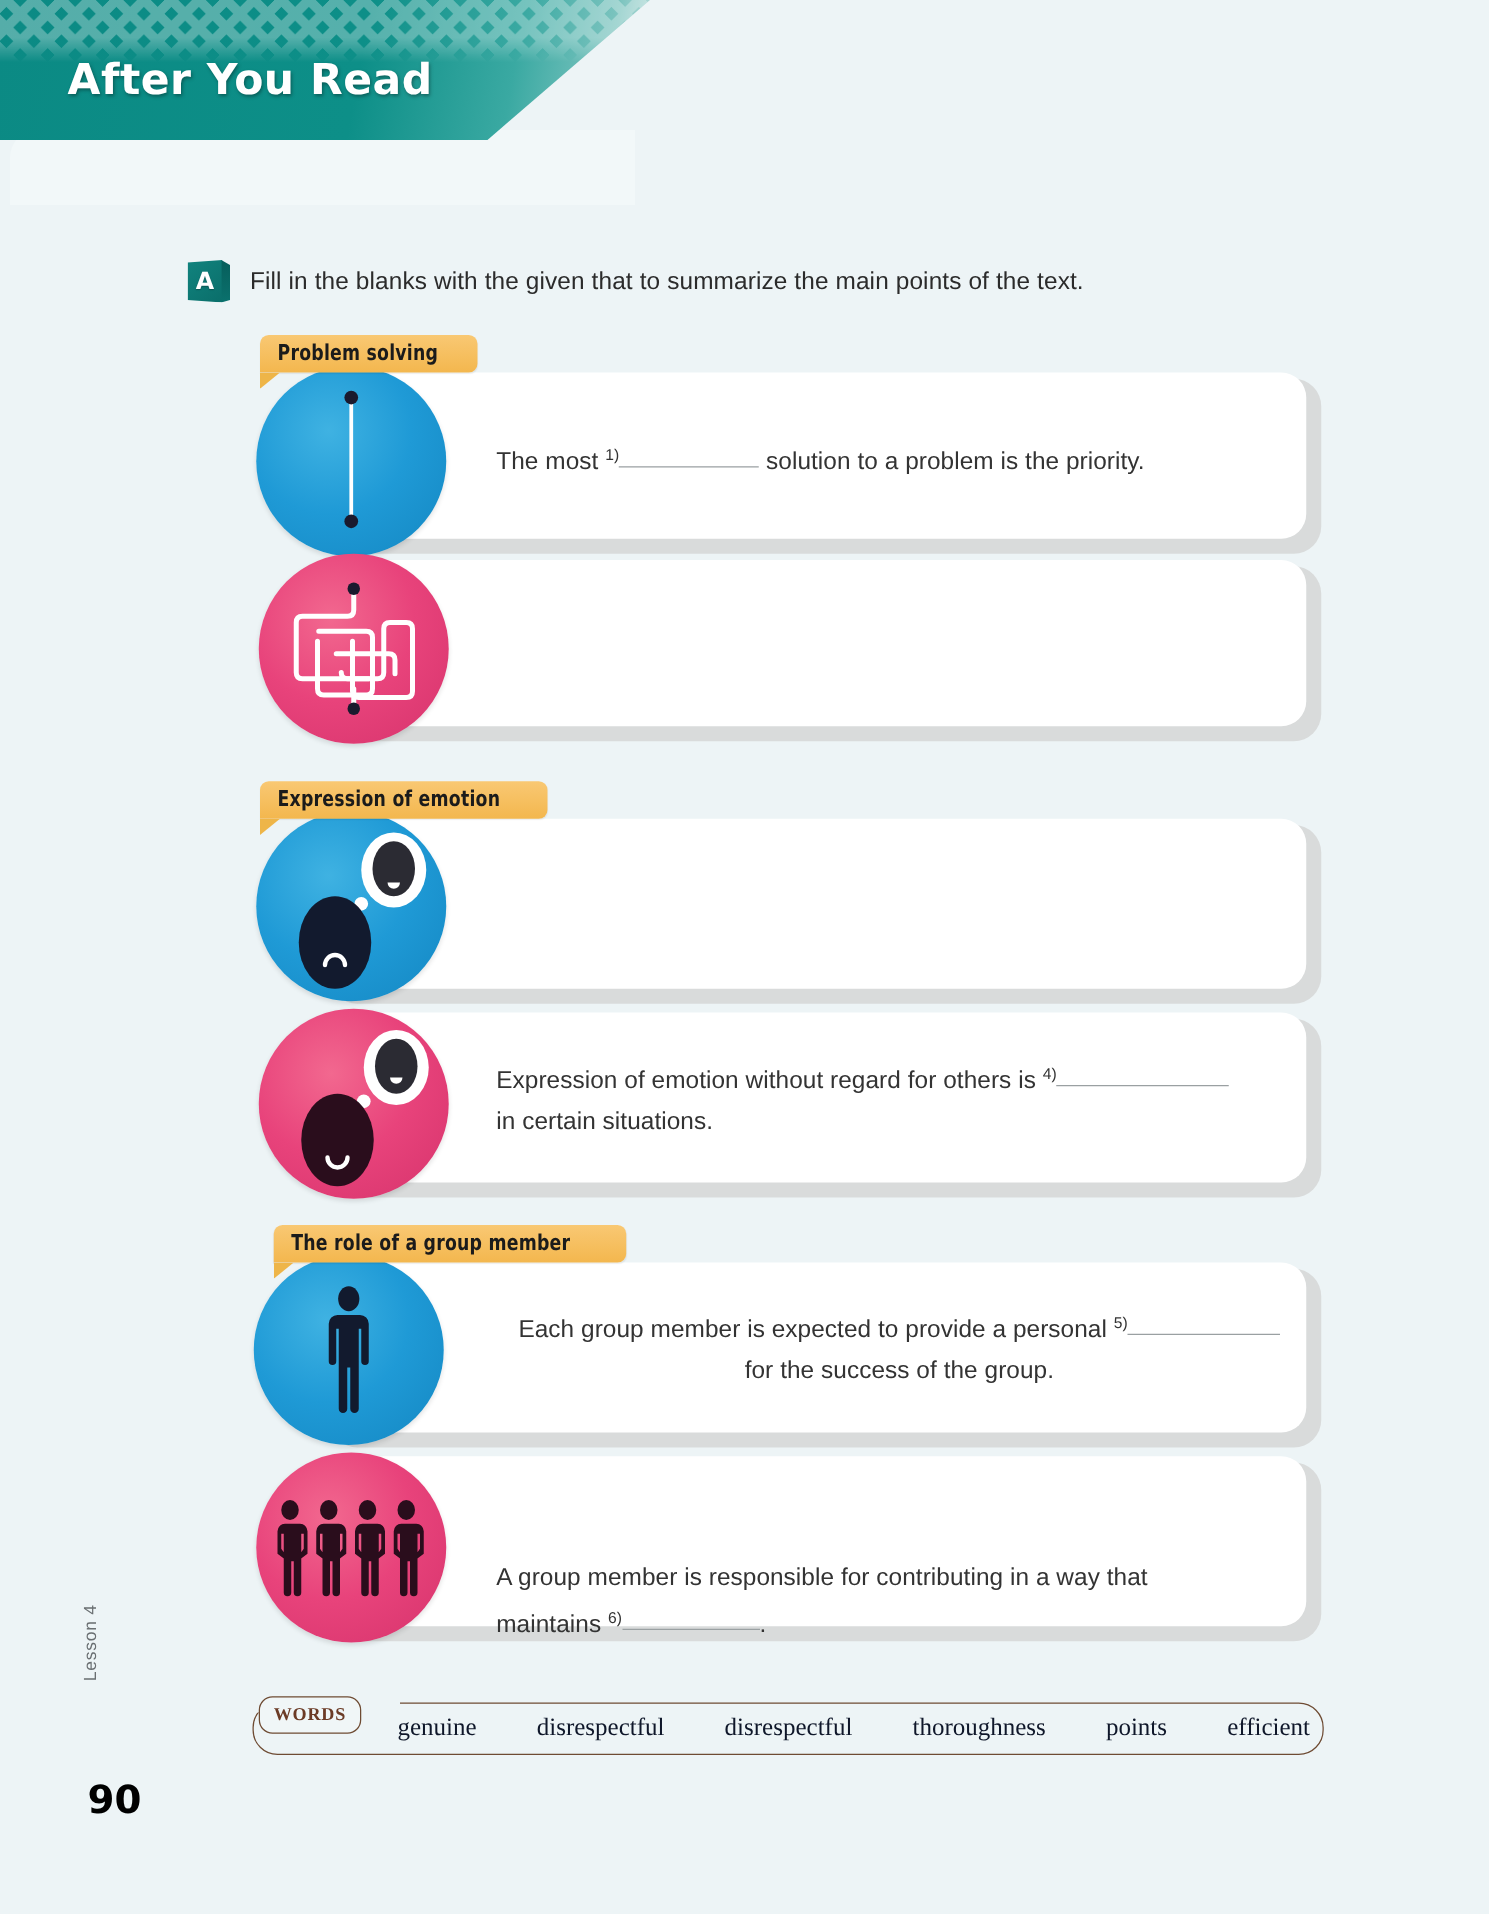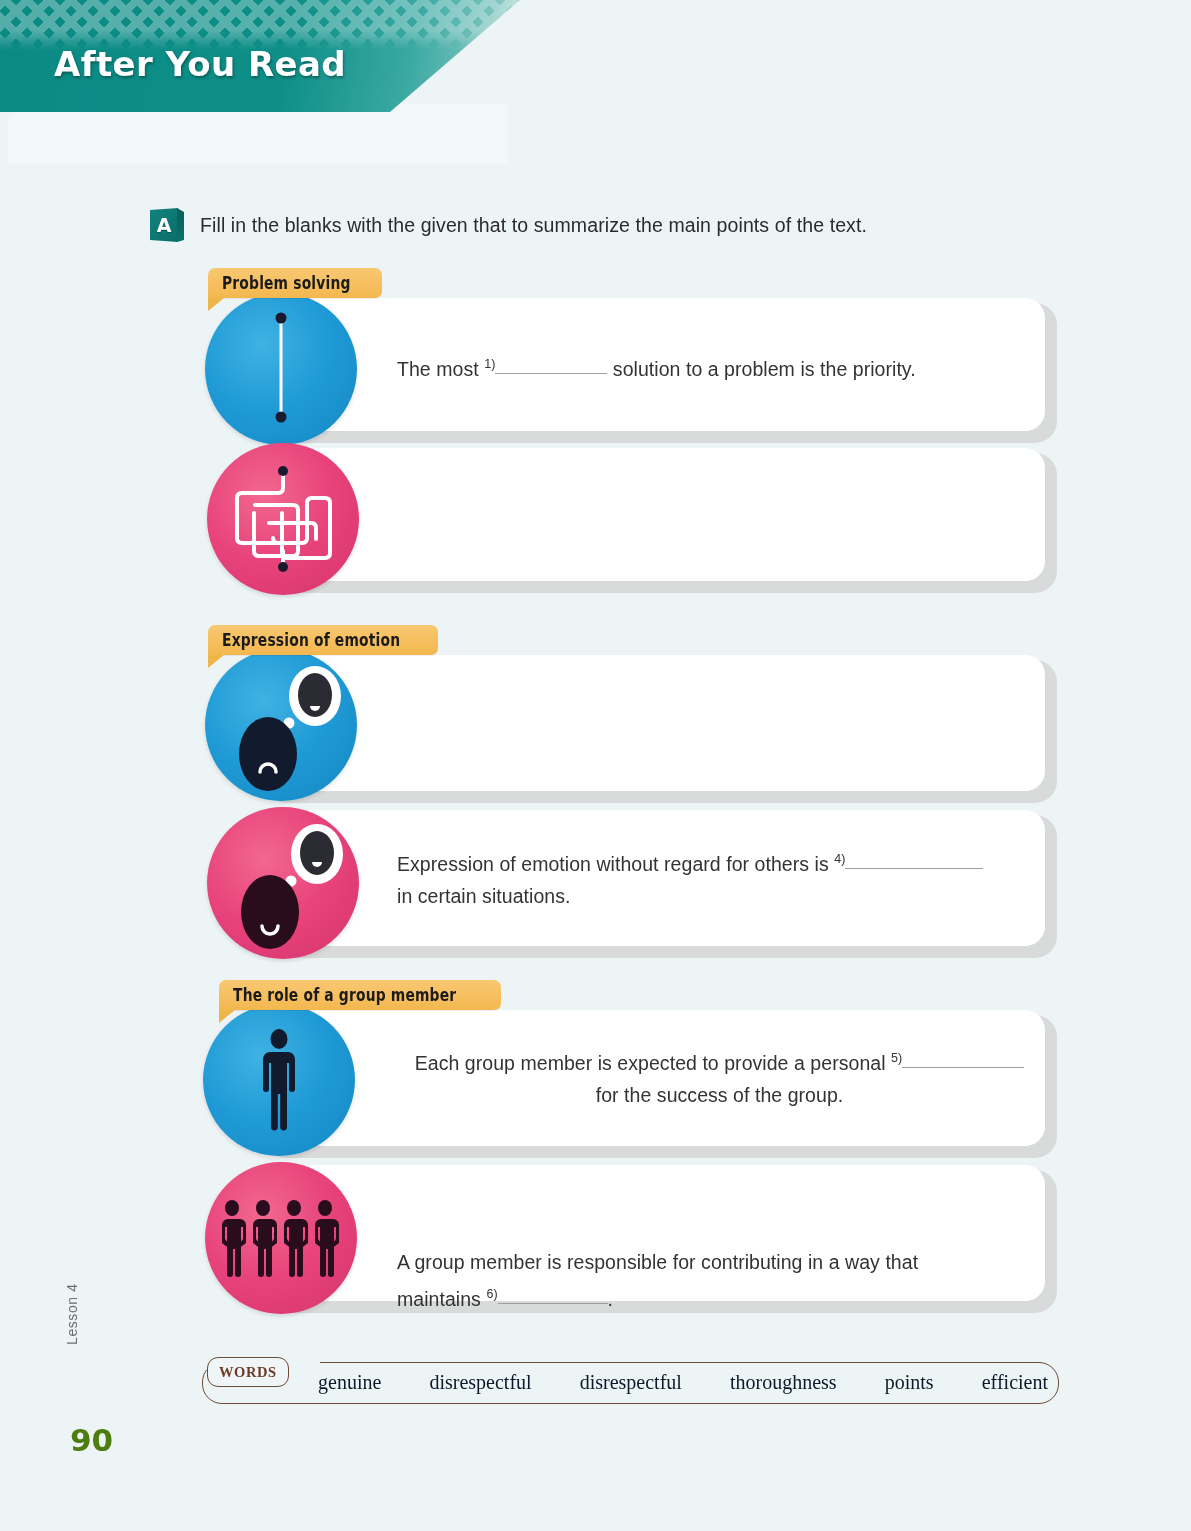--- a/index.html
+++ b/index.html
@@ -158,21 +158,21 @@
 
   
   .lesson-label{
     position:absolute;left:64px;top:1345px;
     font-size:14px;color:#6a6f72;letter-spacing:.6px;
     transform:rotate(-90deg);transform-origin:left top;
     white-space:nowrap;
   }
   .page-num{
     position:absolute;left:70px;top:1422px;
-    font-size:31px;color:#4d7c0f;font-weight:bold;
+    font-size:31px;color:#000000;font-weight:bold;
     font-family:"DejaVu Sans",sans-serif;
   }
 </style>
 </head>
 <body>
 
 <div class="banner-underlay"></div>
 <div class="banner">
   <div class="banner-shape"></div>
   <div class="banner-pattern"></div>

